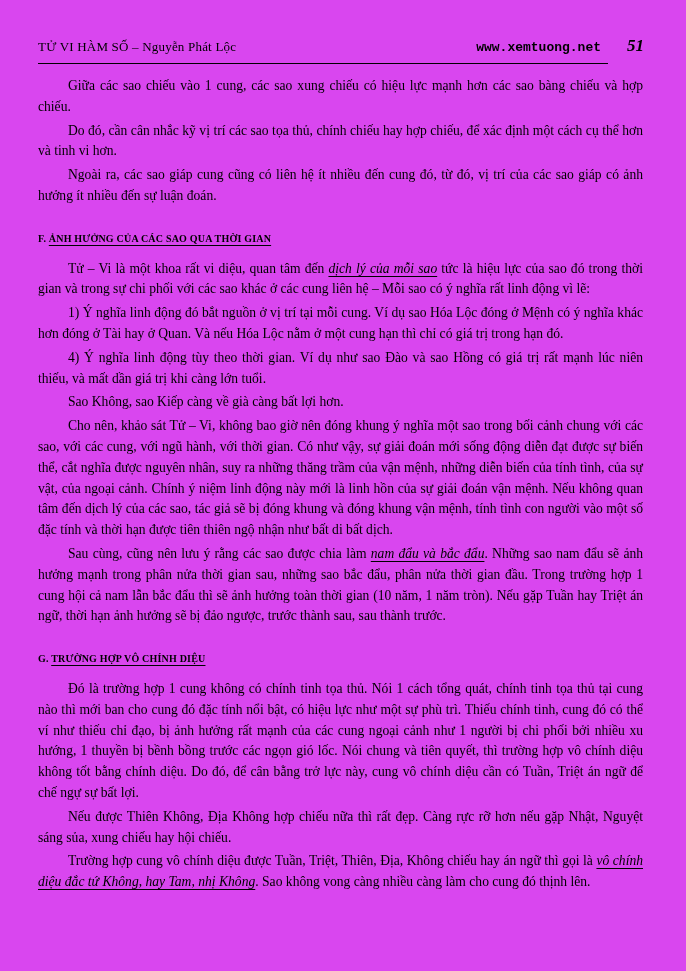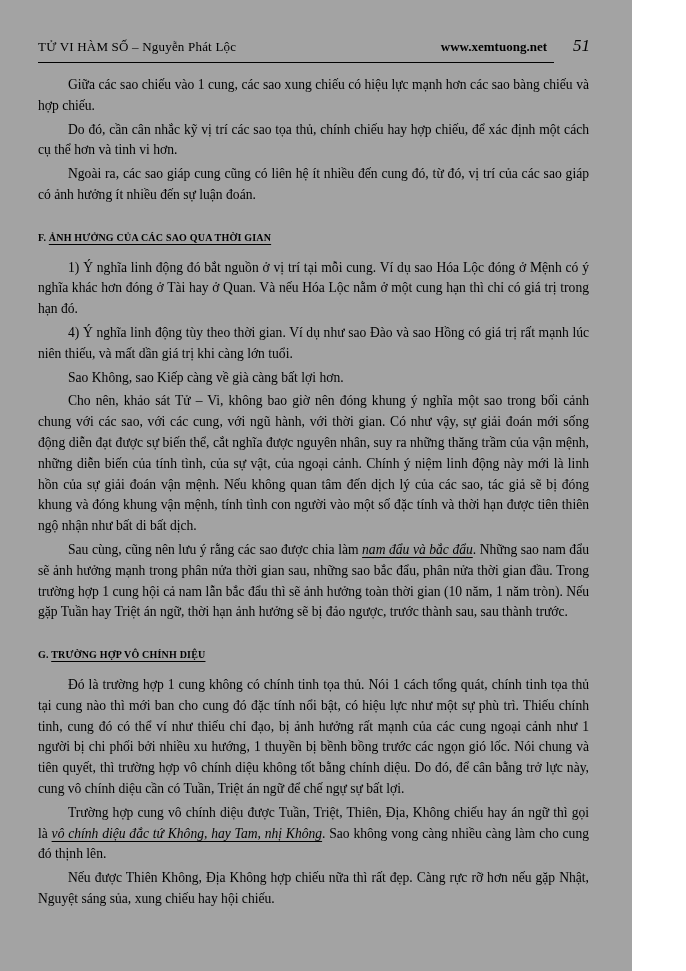--- a/index.html
+++ b/index.html
@@ -6,47 +6,47 @@
   body {
     width: 686px;
     height: 971px;
     background: #ffffff;
     color: #000000;
     font-family: "Liberation Serif", serif;
     overflow: hidden;
   }
   .page {
     box-sizing: border-box;
-    width: 632px;
+    width: 686px;
     height: 971px;
     padding: 38px 38px 0 38px;
-    background: #a3a3a3;
+    background: #d946ef;
   }
   
   .page-header {
     display: flex;
     align-items: baseline;
     font-size: 13px;
     line-height: 16px;
     white-space: nowrap;
   }
   .book-title {
     font-family: "Liberation Serif", serif;
     font-size: 13px;
     letter-spacing: 0.2px;
   }
   .header-spacer { flex: 1; }
   .website-url {
-    font-family: Liberation Serif, serif;
+    font-family: Liberation Mono, monospace;
     font-weight: bold;
     font-size: 13px;
   }
   .page-number {
     font-family: "Liberation Serif", serif;
-    font-weight: normal;
+    font-weight: bold;
     font-style: italic;
     font-size: 17px;
     margin-left: 26px;
     margin-right: 4px;
   }
   .header-rule {
     height: 0;
     border-top: 1.6px solid #000000;
     margin-top: 7px;
     margin-right: 40px; 
@@ -91,23 +91,24 @@
     <span class="header-spacer"></span>
     <span class="website-url">www.xemtuong.net</span>
     <span class="page-number">51</span>
   </div>
   <div class="header-rule"></div>
   <div class="page-content">
       <p class="body-paragraph"><span class="run">Giữa các sao chiếu vào 1 cung, các sao xung chiếu có hiệu lực mạnh hơn các sao bàng chiếu và hợp chiếu.</span></p>
       <p class="body-paragraph"><span class="run">Do đó, cần cân nhắc kỹ vị trí các sao tọa thủ, chính chiếu hay hợp chiếu, để xác định một cách cụ thể hơn và tinh vi hơn.</span></p>
       <p class="body-paragraph"><span class="run">Ngoài ra, các sao giáp cung cũng có liên hệ ít nhiều đến cung đó, từ đó, vị trí của các sao giáp có ảnh hưởng ít nhiều đến sự luận đoán.</span></p>
       <h2 class="section-heading"><span class="heading-prefix">F. </span><span class="heading-title">ẢNH HƯỞNG CỦA CÁC SAO QUA THỜI GIAN</span></h2>
+      <p class="body-paragraph"><span class="run">Tử – Vi là một khoa rất vi diệu, quan tâm đến </span><span class="run emphasis">dịch lý của mỗi sao</span><span class="run"> tức là hiệu lực của sao đó trong thời gian và trong sự chi phối với các sao khác ở các cung liên hệ – Mỗi sao có ý nghĩa rất linh động vì lẽ:</span></p>
       <p class="body-paragraph"><span class="run">1) Ý nghĩa linh động đó bắt nguồn ở vị trí tại mỗi cung. Ví dụ sao Hóa Lộc đóng ở Mệnh có ý nghĩa khác hơn đóng ở Tài hay ở Quan. Và nếu Hóa Lộc nằm ở một cung hạn thì chỉ có giá trị trong hạn đó.</span></p>
       <p class="body-paragraph"><span class="run">4) Ý nghĩa linh động tùy theo thời gian. Ví dụ như sao Đào và sao Hồng có giá trị rất mạnh lúc niên thiếu, và mất dần giá trị khi càng lớn tuổi.</span></p>
       <p class="body-paragraph"><span class="run">Sao Không, sao Kiếp càng về già càng bất lợi hơn.</span></p>
       <p class="body-paragraph"><span class="run">Cho nên, khảo sát Tử – Vi, không bao giờ nên đóng khung ý nghĩa một sao trong bối cảnh chung với các sao, với các cung, với ngũ hành, với thời gian. Có như vậy, sự giải đoán mới sống động diễn đạt được sự biến thể, cắt nghĩa được nguyên nhân, suy ra những thăng trầm của vận mệnh, những diễn biến của tính tình, của sự vật, của ngoại cảnh. Chính ý niệm linh động này mới là linh hồn của sự giải đoán vận mệnh. Nếu không quan tâm đến dịch lý của các sao, tác giả sẽ bị đóng khung và đóng khung vận mệnh, tính tình con người vào một số đặc tính và thời hạn được tiên thiên ngộ nhận như bất di bất dịch.</span></p>
       <p class="body-paragraph"><span class="run">Sau cùng, cũng nên lưu ý rằng các sao được chia làm </span><span class="run emphasis">nam đẩu và bắc đẩu</span><span class="run">. Những sao nam đẩu sẽ ảnh hưởng mạnh trong phân nửa thời gian sau, những sao bắc đẩu, phân nửa thời gian đầu. Trong trường hợp 1 cung hội cả nam lẫn bắc đẩu thì sẽ ảnh hưởng toàn thời gian (10 năm, 1 năm tròn). Nếu gặp Tuần hay Triệt án ngữ, thời hạn ảnh hưởng sẽ bị đảo ngược, trước thành sau, sau thành trước.</span></p>
       <h2 class="section-heading"><span class="heading-prefix">G. </span><span class="heading-title">TRƯỜNG HỢP VÔ CHÍNH DIỆU</span></h2>
       <p class="body-paragraph"><span class="run">Đó là trường hợp 1 cung không có chính tinh tọa thủ. Nói 1 cách tổng quát, chính tinh tọa thủ tại cung nào thì mới ban cho cung đó đặc tính nổi bật, có hiệu lực như một sự phù trì. Thiếu chính tinh, cung đó có thể ví như thiếu chỉ đạo, bị ảnh hưởng rất mạnh của các cung ngoại cảnh như 1 người bị chi phối bởi nhiều xu hướng, 1 thuyền bị bềnh bồng trước các ngọn gió lốc. Nói chung và tiên quyết, thì trường hợp vô chính diệu không tốt bằng chính diệu. Do đó, để cân bằng trở lực này, cung vô chính diệu cần có Tuần, Triệt án ngữ để chế ngự sự bất lợi.</span></p>
+      <p class="body-paragraph"><span class="run">Nếu được Thiên Không, Địa Không hợp chiếu nữa thì rất đẹp. Càng rực rỡ hơn nếu gặp Nhật, Nguyệt sáng sủa, xung chiếu hay hội chiếu.</span></p>
       <p class="body-paragraph"><span class="run">Trường hợp cung vô chính diệu được Tuần, Triệt, Thiên, Địa, Không chiếu hay án ngữ thì gọi là </span><span class="run emphasis">vô chính diệu đắc tứ Không, hay Tam, nhị Không</span><span class="run">. Sao không vong càng nhiều càng làm cho cung đó thịnh lên.</span></p>
-      <p class="body-paragraph"><span class="run">Nếu được Thiên Không, Địa Không hợp chiếu nữa thì rất đẹp. Càng rực rỡ hơn nếu gặp Nhật, Nguyệt sáng sủa, xung chiếu hay hội chiếu.</span></p>
     </div>
 </div>
 
 </body></html>

